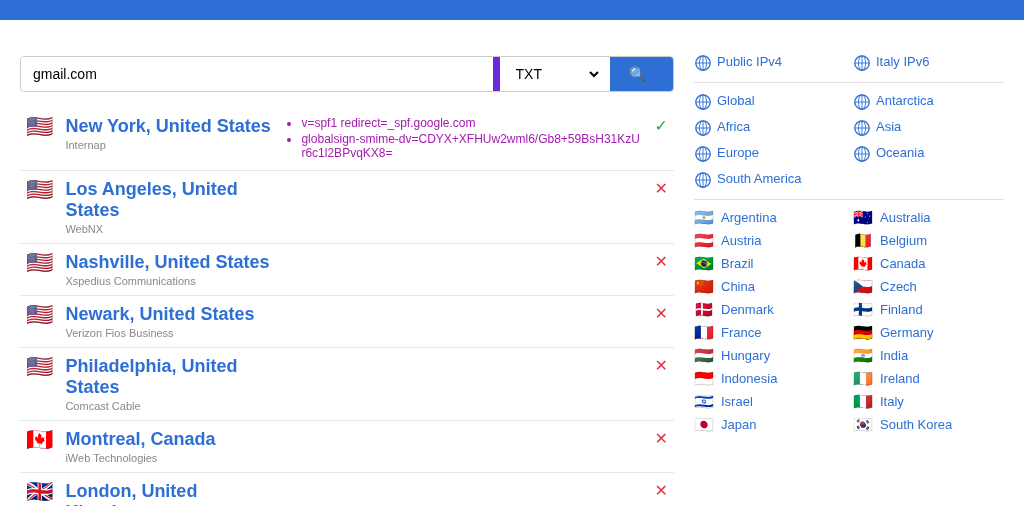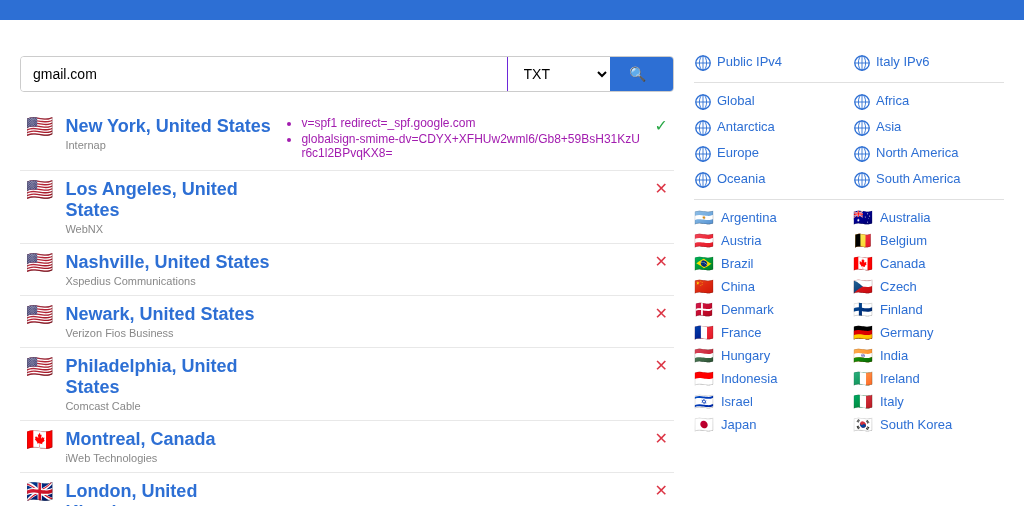--- a/index.html
+++ b/index.html
@@ -24,37 +24,37 @@
       gap: 20px;
     }
 
     
     .left-col { flex: 1; min-width: 0; }
     .page-title { font-size: 24px; font-weight: bold; margin-bottom: 16px; color: #222; }
 
     
     .search-bar {
       display: flex;
-      gap: 0;
+      gap: 8px;
       margin-bottom: 16px;
       border: 1px solid #ccc;
       border-radius: 4px;
       overflow: hidden;
       width: 100%;
     }
     .search-input {
       flex: 1;
       border: none;
       padding: 8px 12px;
       font-size: 14px;
       outline: none;
     }
     .search-select {
       border: none;
-      border-left: 1px solid #6d28d9;
+      border-left: 7px solid #6d28d9;
       padding: 8px 12px;
       font-size: 14px;
       background: #fff;
       outline: none;
       cursor: pointer;
     }
     .search-btn {
       background: #2d6fd4;
       color: #fff;
       border: none;
@@ -271,57 +271,48 @@
   </svg>
           <span>Global</span>
         </a>
         <a href="#" class="dns-link">
           <svg class="globe-icon" viewBox="0 0 20 20" fill="none" xmlns="http://www.w3.org/2000/svg">
     <circle cx="10" cy="10" r="8" stroke="#2d6fd4" stroke-width="1.5"></circle>
     <ellipse cx="10" cy="10" rx="4" ry="8" stroke="#2d6fd4" stroke-width="1"></ellipse>
     <line x1="2" y1="10" x2="18" y2="10" stroke="#2d6fd4" stroke-width="1"></line>
     <line x1="10" y1="2" x2="10" y2="18" stroke="#2d6fd4" stroke-width="1"></line>
   </svg>
+          <span>Antarctica</span>
+        </a>
+        <a href="#" class="dns-link">
+          <svg class="globe-icon" viewBox="0 0 20 20" fill="none" xmlns="http://www.w3.org/2000/svg">
+    <circle cx="10" cy="10" r="8" stroke="#2d6fd4" stroke-width="1.5"></circle>
+    <ellipse cx="10" cy="10" rx="4" ry="8" stroke="#2d6fd4" stroke-width="1"></ellipse>
+    <line x1="2" y1="10" x2="18" y2="10" stroke="#2d6fd4" stroke-width="1"></line>
+    <line x1="10" y1="2" x2="10" y2="18" stroke="#2d6fd4" stroke-width="1"></line>
+  </svg>
           <span>Africa</span>
         </a>
         <a href="#" class="dns-link">
           <svg class="globe-icon" viewBox="0 0 20 20" fill="none" xmlns="http://www.w3.org/2000/svg">
     <circle cx="10" cy="10" r="8" stroke="#2d6fd4" stroke-width="1.5"></circle>
     <ellipse cx="10" cy="10" rx="4" ry="8" stroke="#2d6fd4" stroke-width="1"></ellipse>
     <line x1="2" y1="10" x2="18" y2="10" stroke="#2d6fd4" stroke-width="1"></line>
     <line x1="10" y1="2" x2="10" y2="18" stroke="#2d6fd4" stroke-width="1"></line>
   </svg>
-          <span>Antarctica</span>
-        </a>
-        <a href="#" class="dns-link">
-          <svg class="globe-icon" viewBox="0 0 20 20" fill="none" xmlns="http://www.w3.org/2000/svg">
-    <circle cx="10" cy="10" r="8" stroke="#2d6fd4" stroke-width="1.5"></circle>
-    <ellipse cx="10" cy="10" rx="4" ry="8" stroke="#2d6fd4" stroke-width="1"></ellipse>
-    <line x1="2" y1="10" x2="18" y2="10" stroke="#2d6fd4" stroke-width="1"></line>
-    <line x1="10" y1="2" x2="10" y2="18" stroke="#2d6fd4" stroke-width="1"></line>
-  </svg>
           <span>Asia</span>
         </a>
         <a href="#" class="dns-link">
           <svg class="globe-icon" viewBox="0 0 20 20" fill="none" xmlns="http://www.w3.org/2000/svg">
     <circle cx="10" cy="10" r="8" stroke="#2d6fd4" stroke-width="1.5"></circle>
     <ellipse cx="10" cy="10" rx="4" ry="8" stroke="#2d6fd4" stroke-width="1"></ellipse>
     <line x1="2" y1="10" x2="18" y2="10" stroke="#2d6fd4" stroke-width="1"></line>
     <line x1="10" y1="2" x2="10" y2="18" stroke="#2d6fd4" stroke-width="1"></line>
   </svg>
           <span>Europe</span>
-        </a>
-        <a href="#" class="dns-link">
-          <svg class="globe-icon" viewBox="0 0 20 20" fill="none" xmlns="http://www.w3.org/2000/svg">
-    <circle cx="10" cy="10" r="8" stroke="#2d6fd4" stroke-width="1.5"></circle>
-    <ellipse cx="10" cy="10" rx="4" ry="8" stroke="#2d6fd4" stroke-width="1"></ellipse>
-    <line x1="2" y1="10" x2="18" y2="10" stroke="#2d6fd4" stroke-width="1"></line>
-    <line x1="10" y1="2" x2="10" y2="18" stroke="#2d6fd4" stroke-width="1"></line>
-  </svg>
-          <span>North America</span>
         </a>
         <a href="#" class="dns-link">
           <svg class="globe-icon" viewBox="0 0 20 20" fill="none" xmlns="http://www.w3.org/2000/svg">
     <circle cx="10" cy="10" r="8" stroke="#2d6fd4" stroke-width="1.5"></circle>
     <ellipse cx="10" cy="10" rx="4" ry="8" stroke="#2d6fd4" stroke-width="1"></ellipse>
     <line x1="2" y1="10" x2="18" y2="10" stroke="#2d6fd4" stroke-width="1"></line>
     <line x1="10" y1="2" x2="10" y2="18" stroke="#2d6fd4" stroke-width="1"></line>
   </svg>
           <span>Oceania</span>
         </a>

